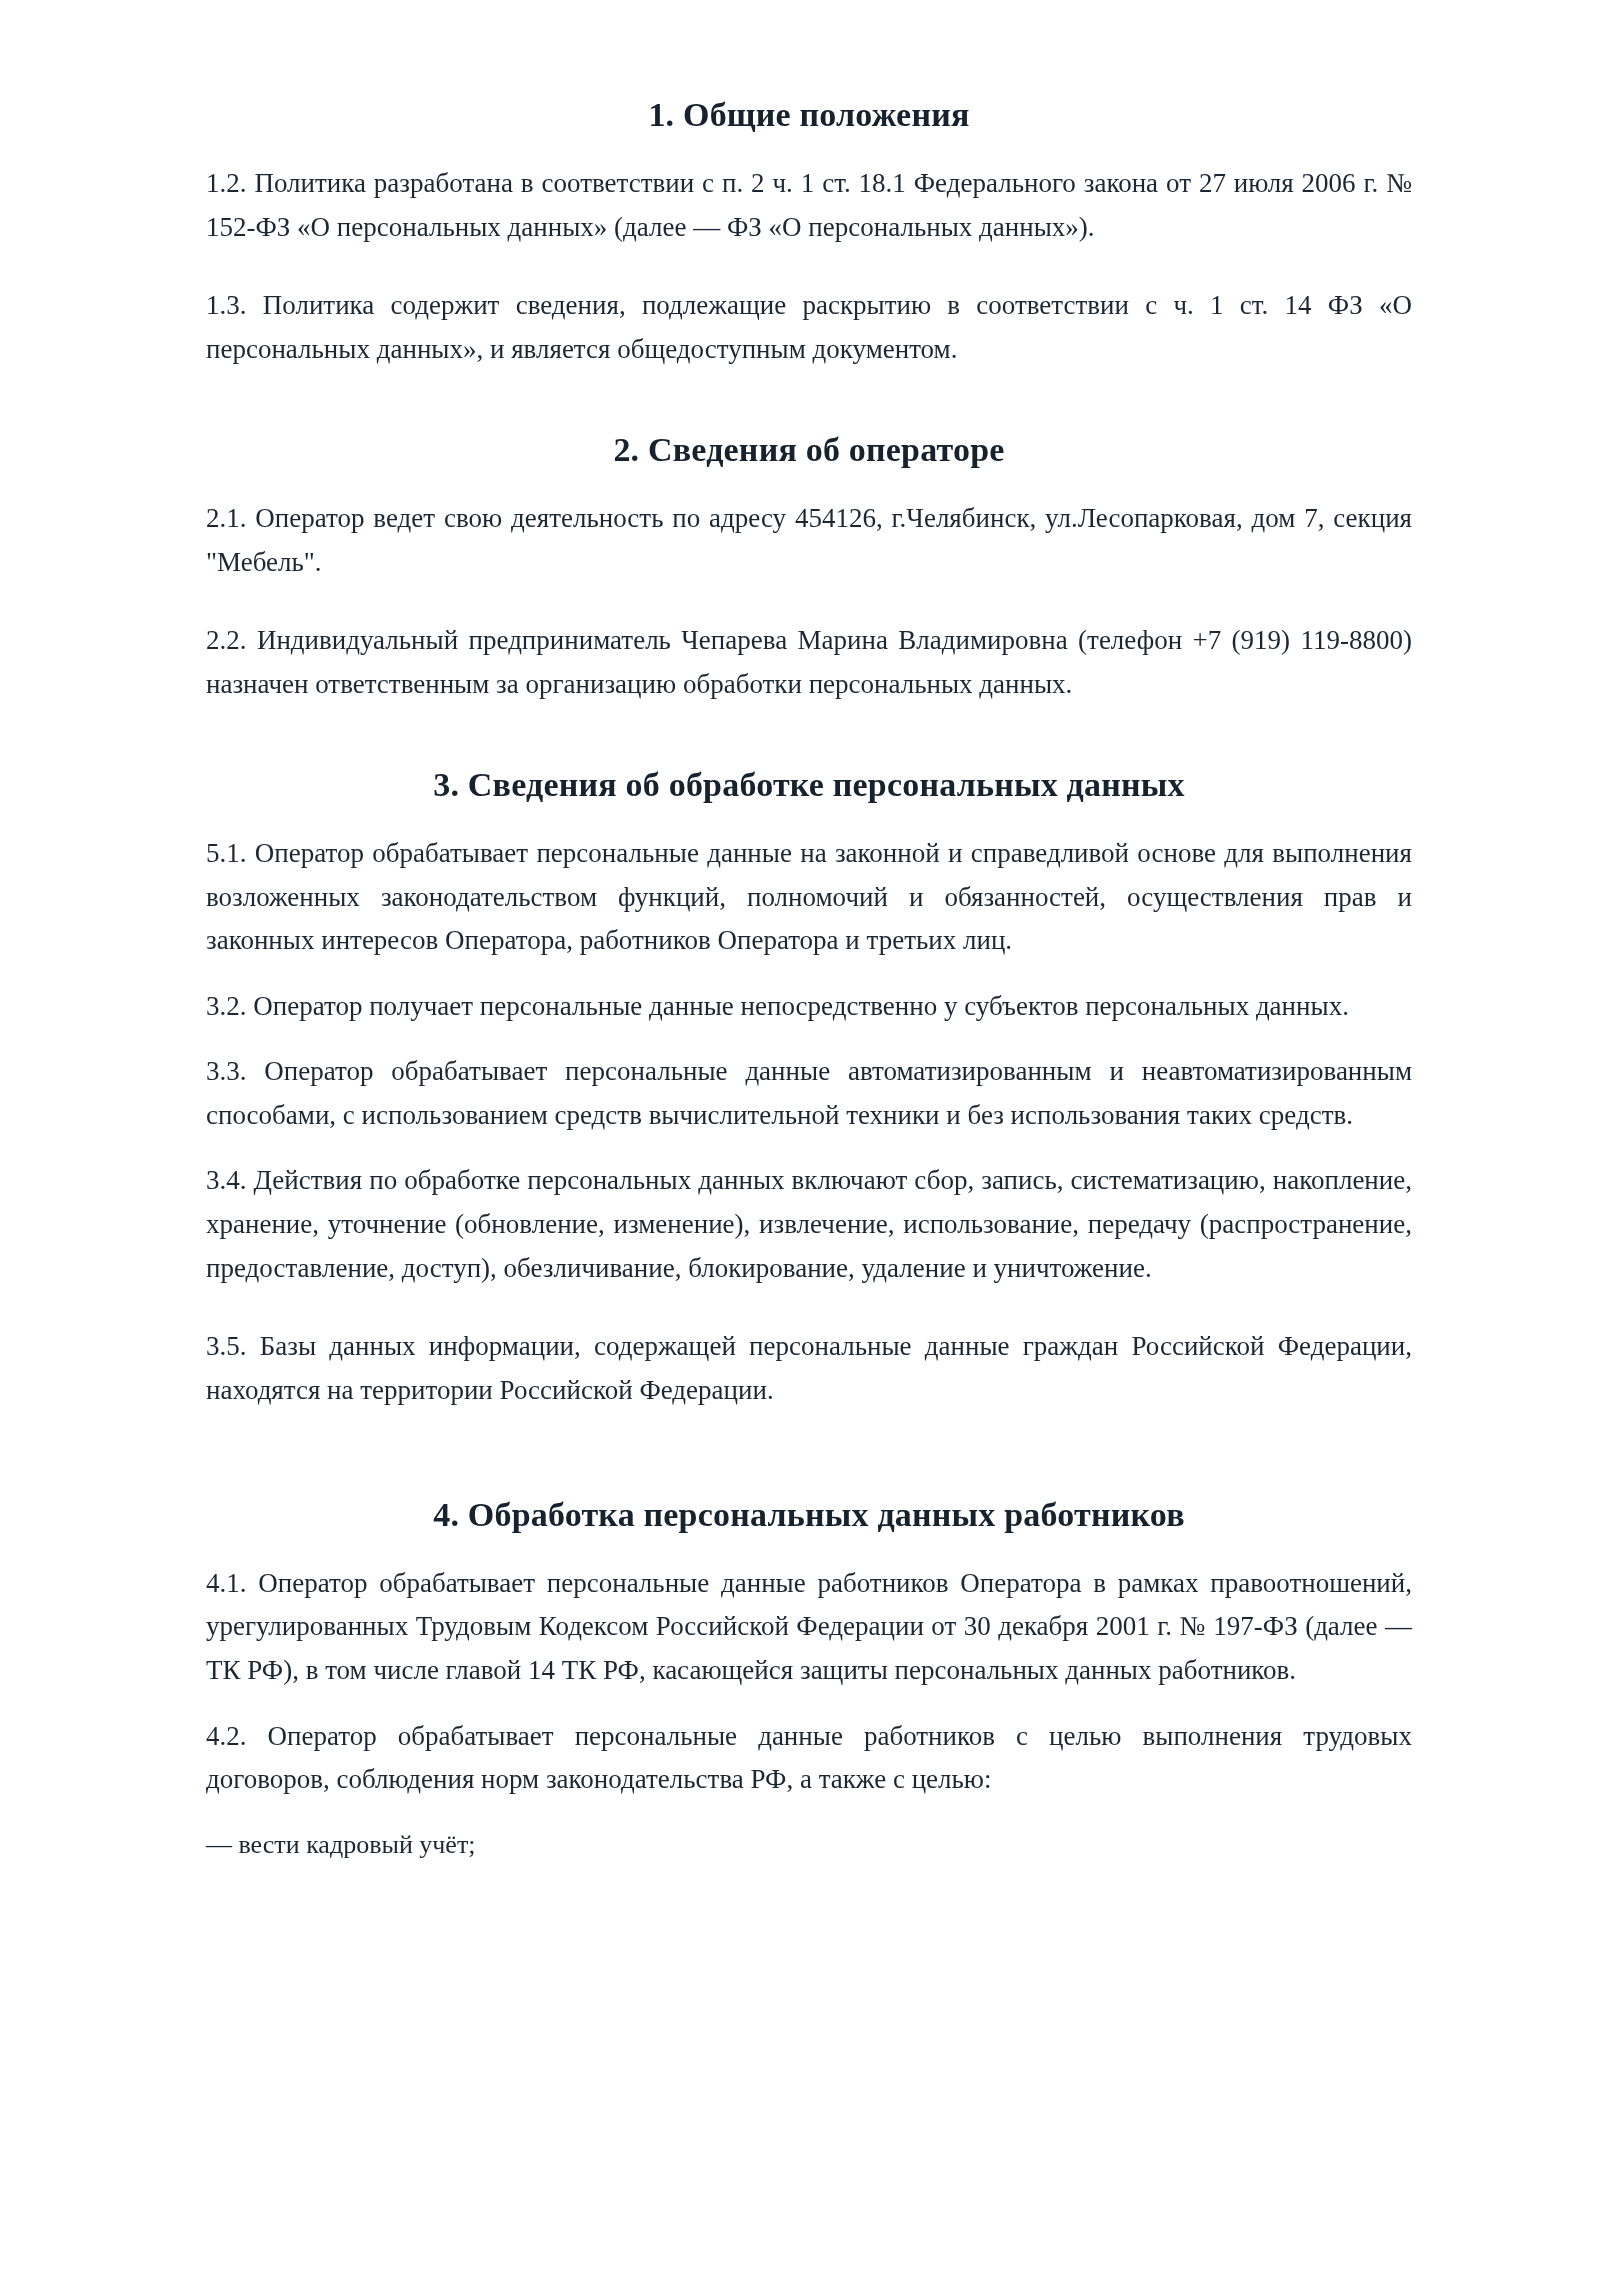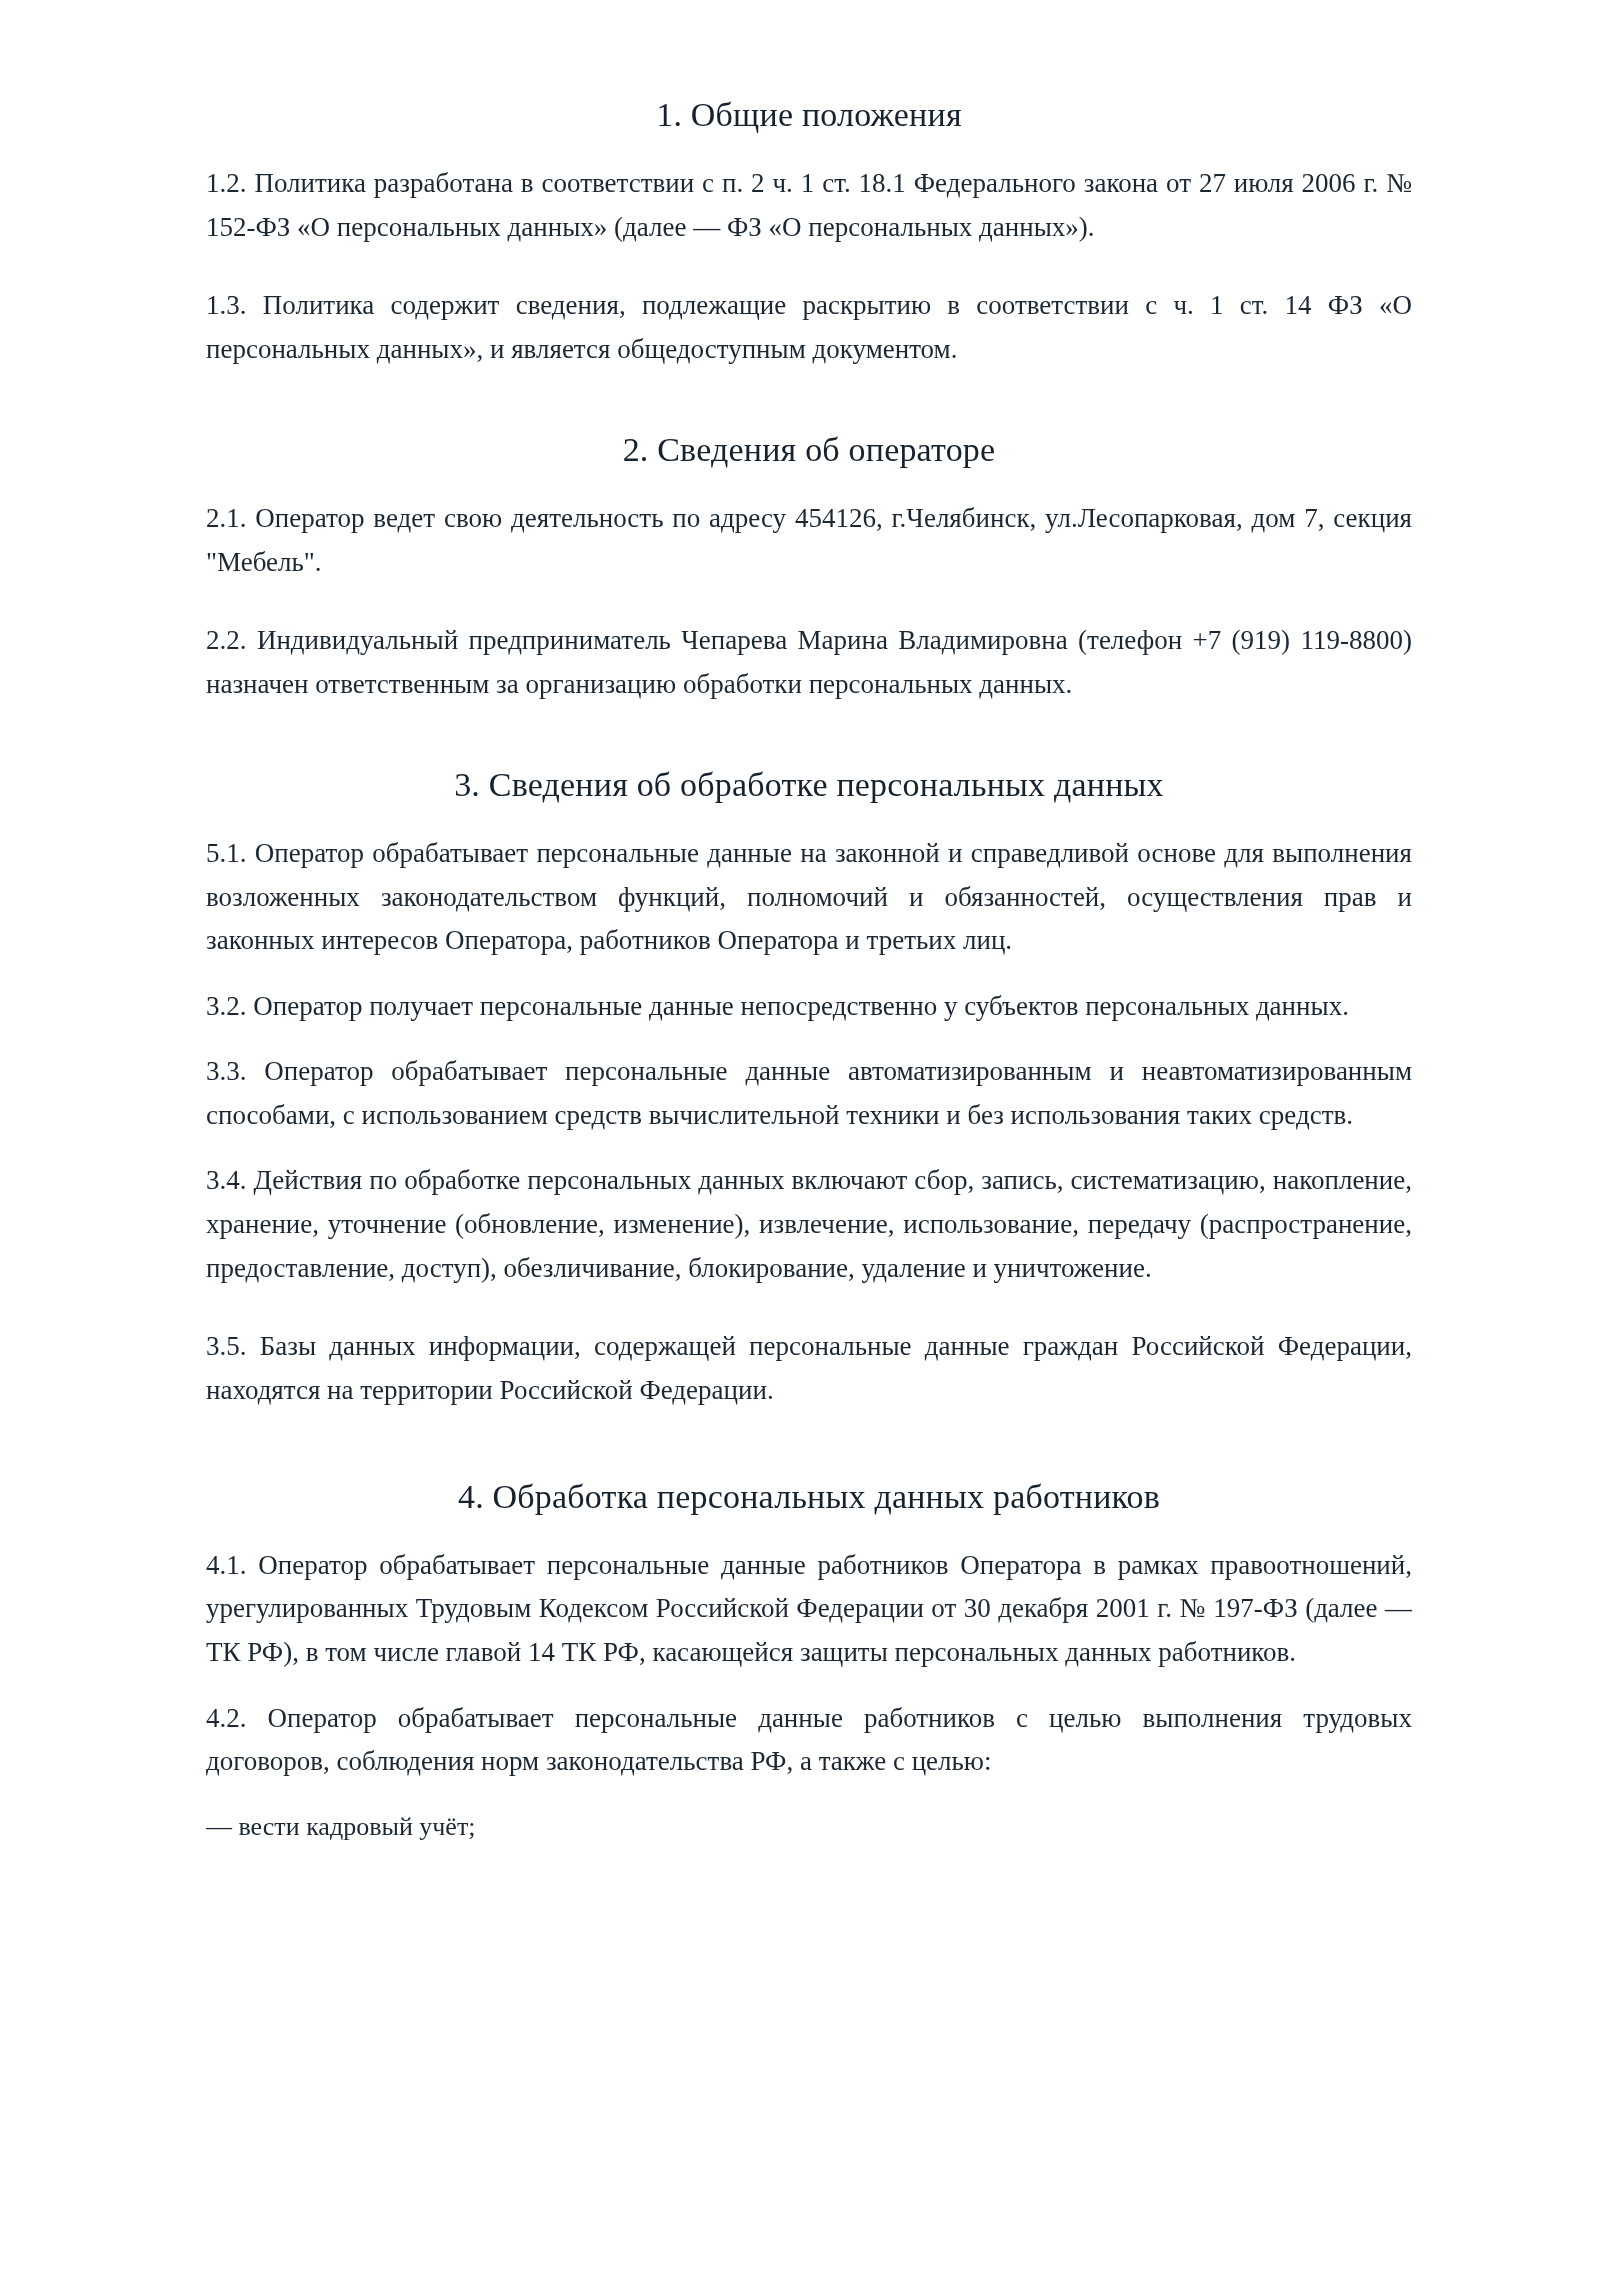--- a/index.html
+++ b/index.html
@@ -19,33 +19,33 @@
     width: 1623px;
     min-height: 2293px;
     box-sizing: border-box;
     padding: 94px 145px 59px 206px;
   }
   .doc {
     width: 1206px;
   }
   h2.section-title {
     font-family: "Liberation Serif", "DejaVu Serif", serif;
-    font-weight: 400;
+    font-weight: 700;
     font-size: 34px;
     line-height: 1.25;
     text-align: center;
     color: #16222e;
     margin: 0 0 25.5px 0;
     letter-spacing: 0.2px;
   }
   .section-title.spaced-top {
     margin-top: 57px;
   }
   .section-title.spaced-top-lg {
-    margin-top: 63px;
+    margin-top: 81px;
   }
   p.para {
     font-size: 27px;
     line-height: 1.62;
     text-align: justify;
     text-justify: inter-word;
     color: #1b2733;
     margin: 0 0 21.6px 0;
     text-indent: 0;
   }

